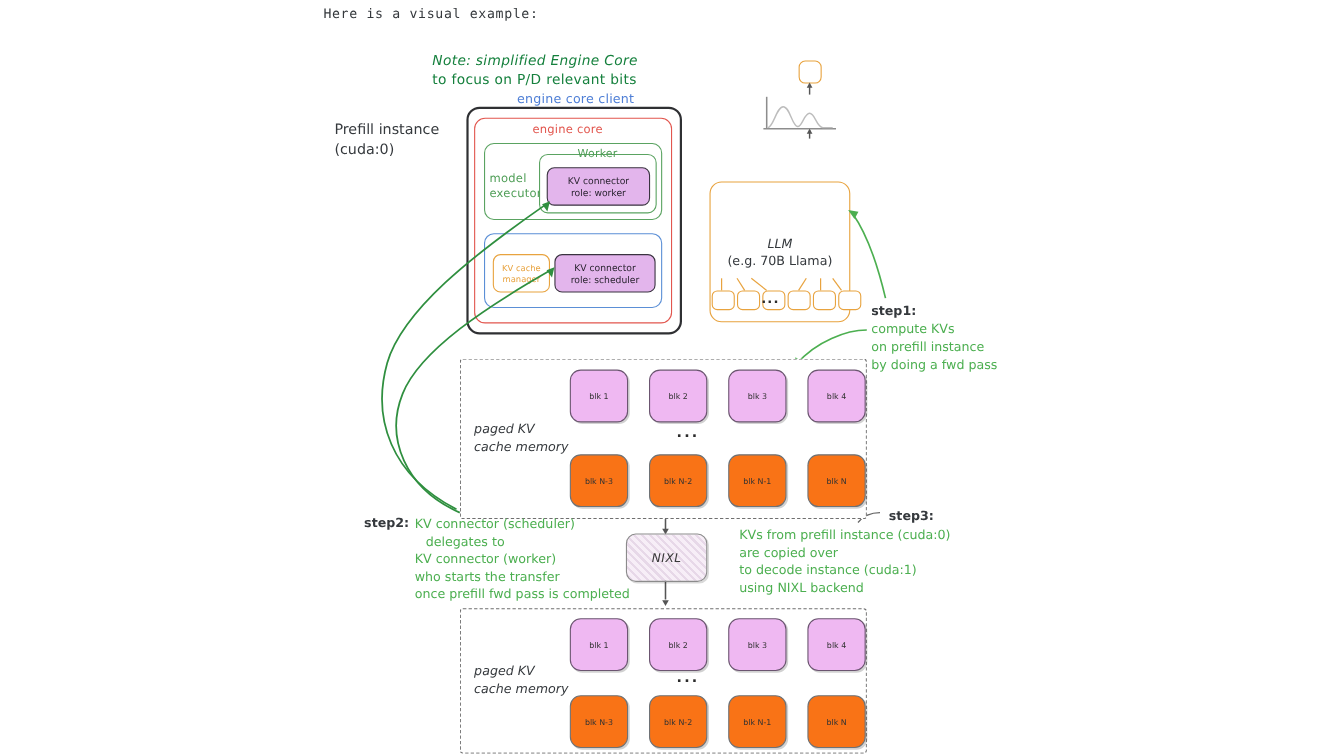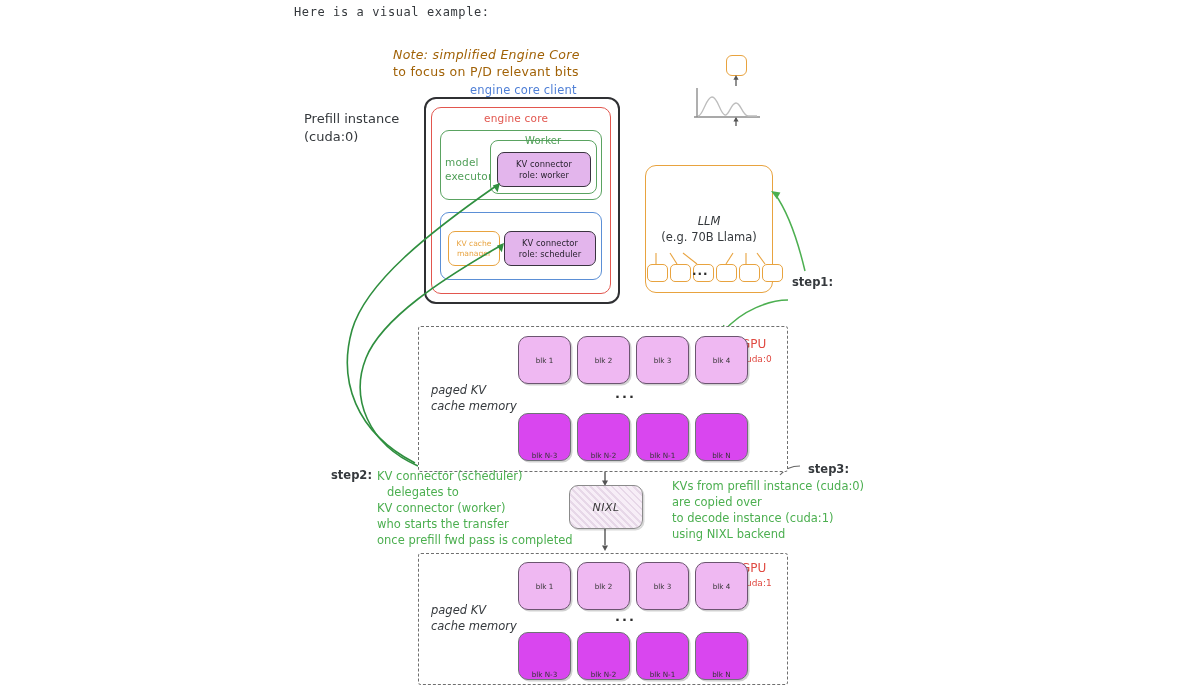--- a/index.html
+++ b/index.html
@@ -15,21 +15,21 @@
   
   #intro-caption{
     left:294px;top:5px;font-size:12px;letter-spacing:.6px;
     font-family:"DejaVu Sans Mono","Liberation Mono",monospace;
     color:#35393d;
   }
 
   
   #note-block{
     left:393px;top:46px;font-size:12.5px;line-height:17px;
-    color:#a16207;letter-spacing:.3px;
+    color:#15803d;letter-spacing:.3px;
   }
   #note-block .ln1{font-style:italic;}
 
   
   .lbl{font-size:11.5px;letter-spacing:.2px;}
   #engine-core-client-label{left:470px;top:83px;color:#4f7fd6;font-size:11.5px;}
   #engine-core-label{left:484px;top:112px;color:#e2564e;font-size:10.5px;}
   #worker-label{left:525px;top:135px;color:#4f9e57;font-size:10px;}
   #scheduler-label{left:517px;top:216px;color:#5b8fd6;font-size:10.5px;margin-top:14px;}
   #model-executor-label{left:445px;top:155px;color:#4f9e57;font-size:10.5px;line-height:14px;}
@@ -116,22 +116,22 @@
   #gpu-tag-prefill{left:741px;top:337px;}
   #gpu-tag-decode{left:741px;top:561px;}
 
   .blk{
     width:51px;height:46px;border-radius:10px;
     display:flex;align-items:center;justify-content:center;
     font-size:7.2px;color:#333;
     box-shadow:1.5px 1.5px 0 rgba(0,0,0,.18);
   }
   .blk.active{background:#efb8f2;border:1.3px solid #6b5570;}
-  .blk.idle{background:#d946ef;border:1.3px solid #6e7276;align-items:flex-end;}
-  .blk-row{display:flex;gap:6px;}
+  .blk.idle{background:#f97316;border:1.3px solid #6e7276;}
+  .blk-row{display:flex;gap:19px;}
   #blkrow-prefill-active{left:518px;top:336px;}
   #blkrow-prefill-idle{left:518px;top:413px;}
   #blkrow-decode-active{left:518px;top:562px;}
   #blkrow-decode-idle{left:518px;top:632px;}
   .blk-dots{font-size:13px;font-weight:bold;color:#2b2b2b;letter-spacing:2px;}
   #blkdots-prefill{left:615px;top:386px;}
   #blkdots-decode{left:615px;top:609px;}
 
   
   #nixl-box{
@@ -367,20 +367,25 @@
   <div class="blk idle">
       <span>blk N-1</span>
     </div>
   <div class="blk idle">
       <span>blk N</span>
     </div>
 </div>
 
 <div class="abs nowrap" id="step1-block">
   <div class="step-head">step1:</div>
+  <div class="step-body">
+    <div>compute KVs</div>
+    <div>on prefill instance</div>
+    <div>by doing a fwd pass</div>
+  </div>
 </div>
 
 <div class="abs nowrap step-head" id="step2-label">step2:</div>
 <div class="abs nowrap step-body" id="step2-body">
   <div>KV connector (scheduler)</div>
   <div style="padding-left:10px">delegates to</div>
   <div>KV connector (worker)</div>
   <div>who starts the transfer</div>
   <div>once prefill fwd pass is completed</div>
 </div>

